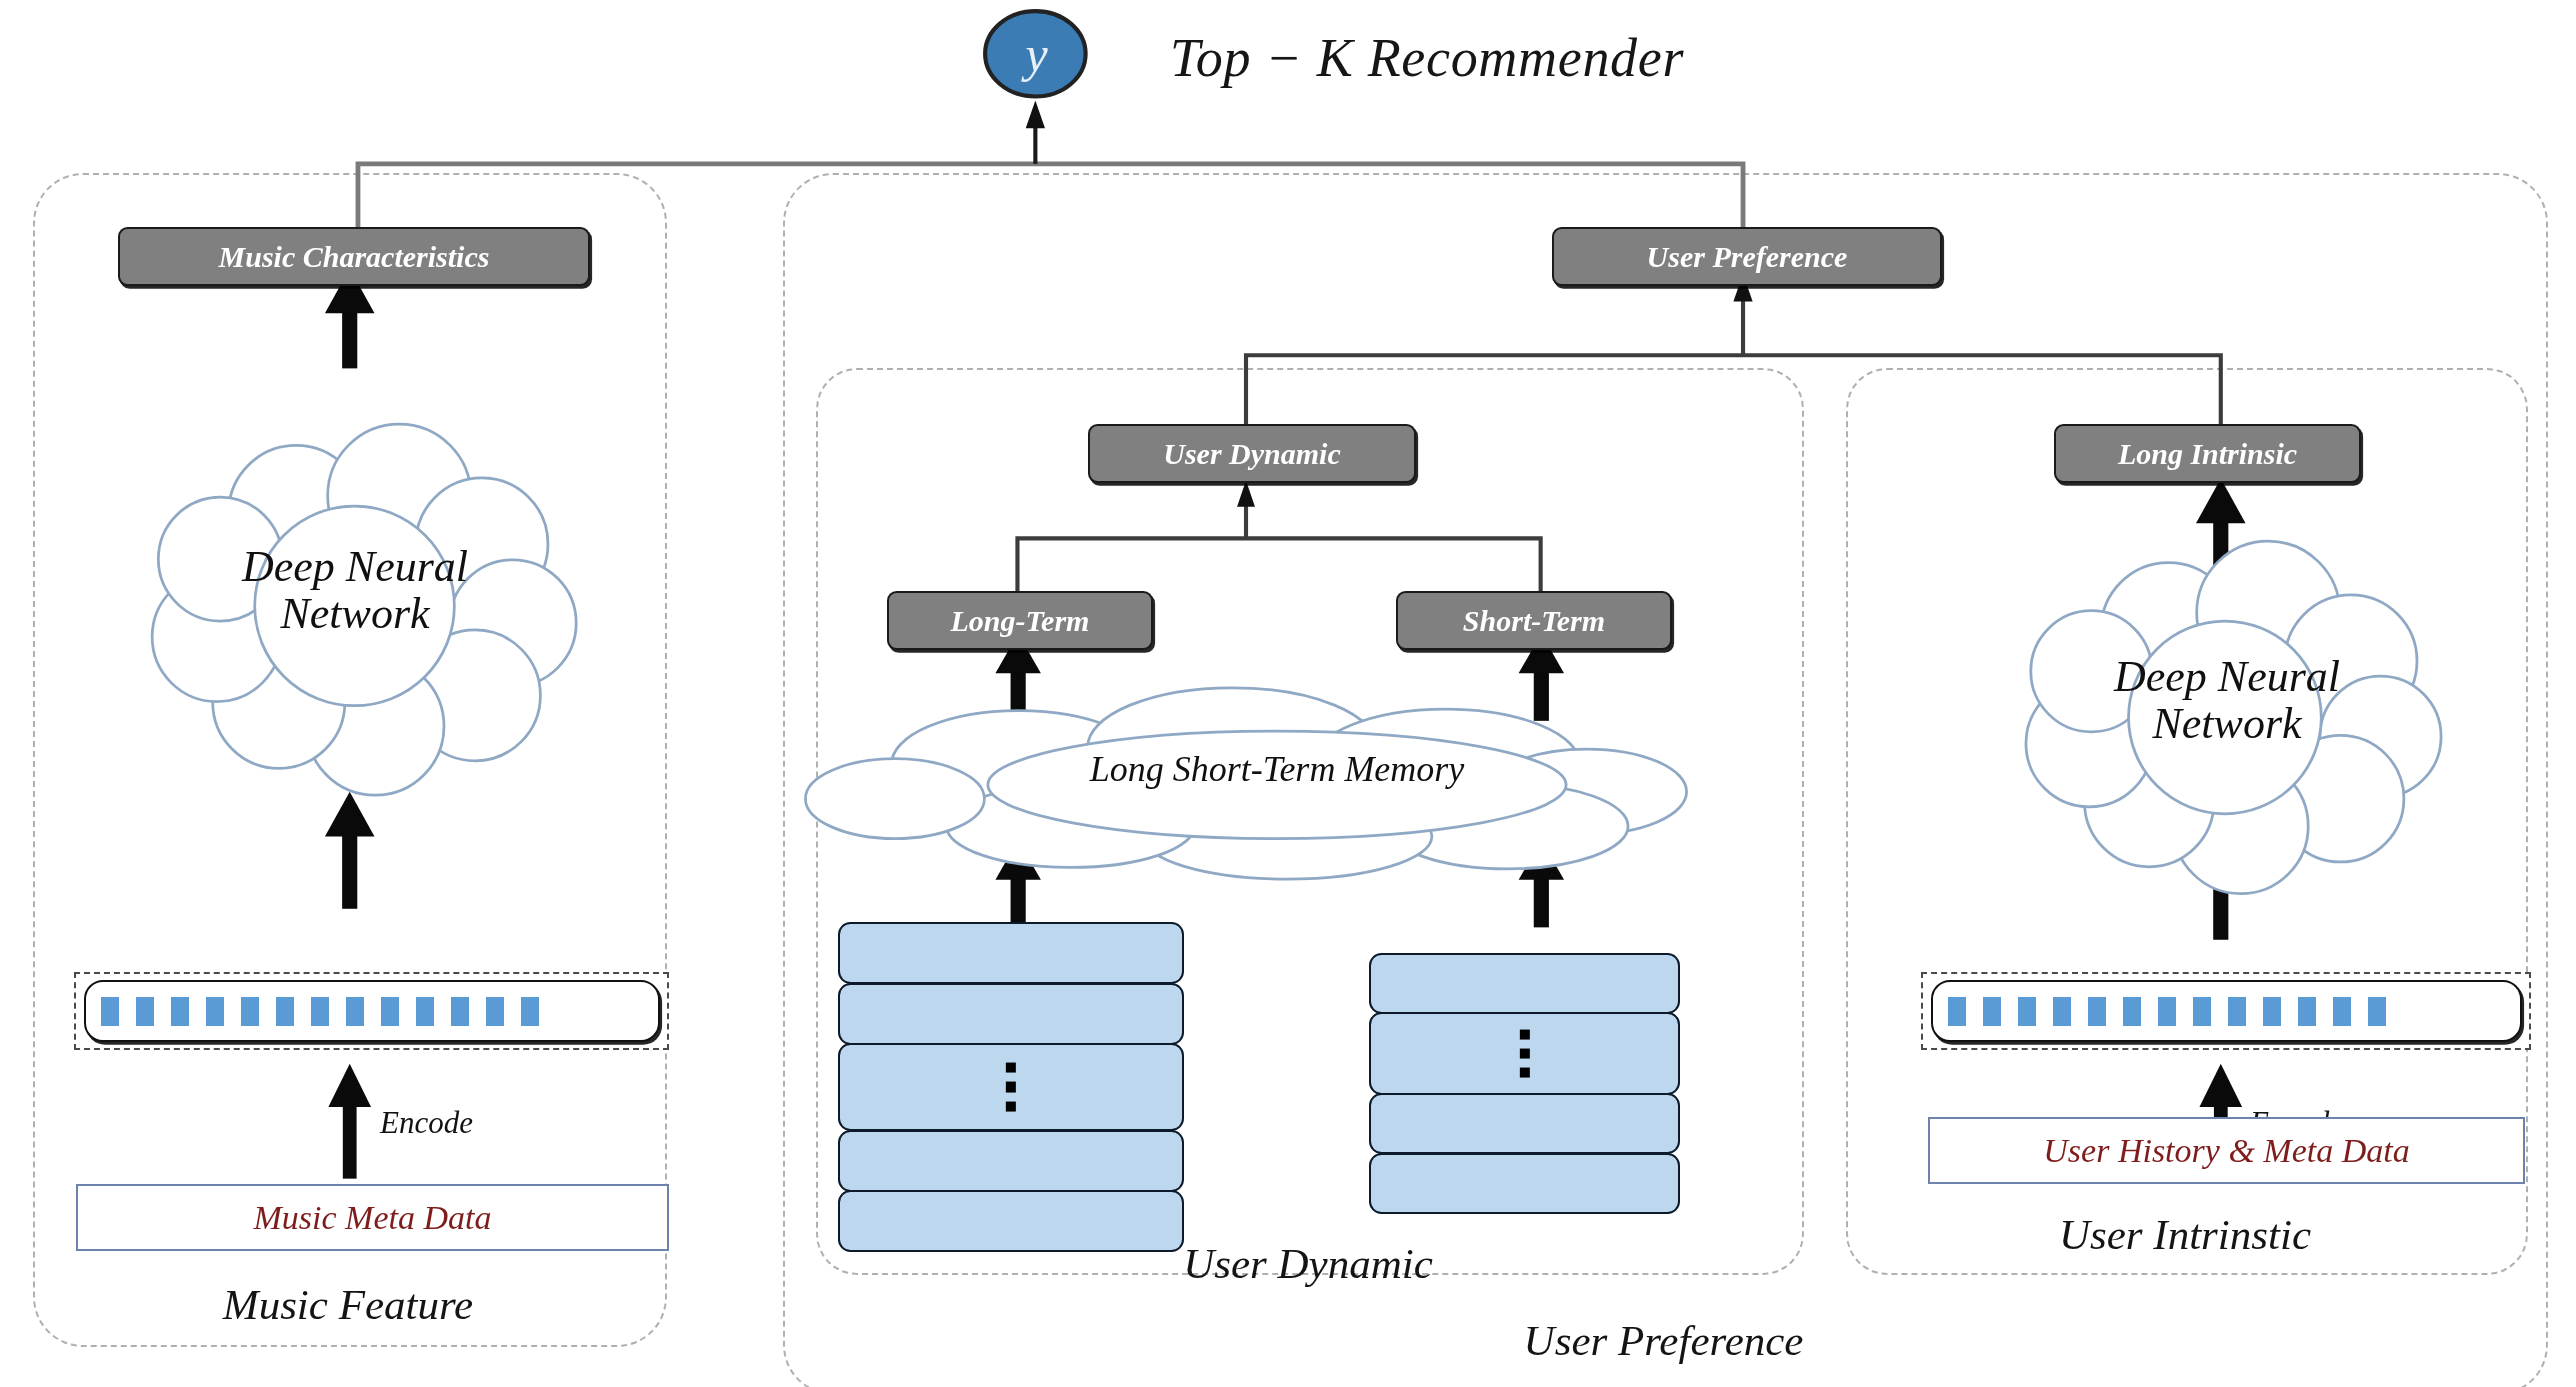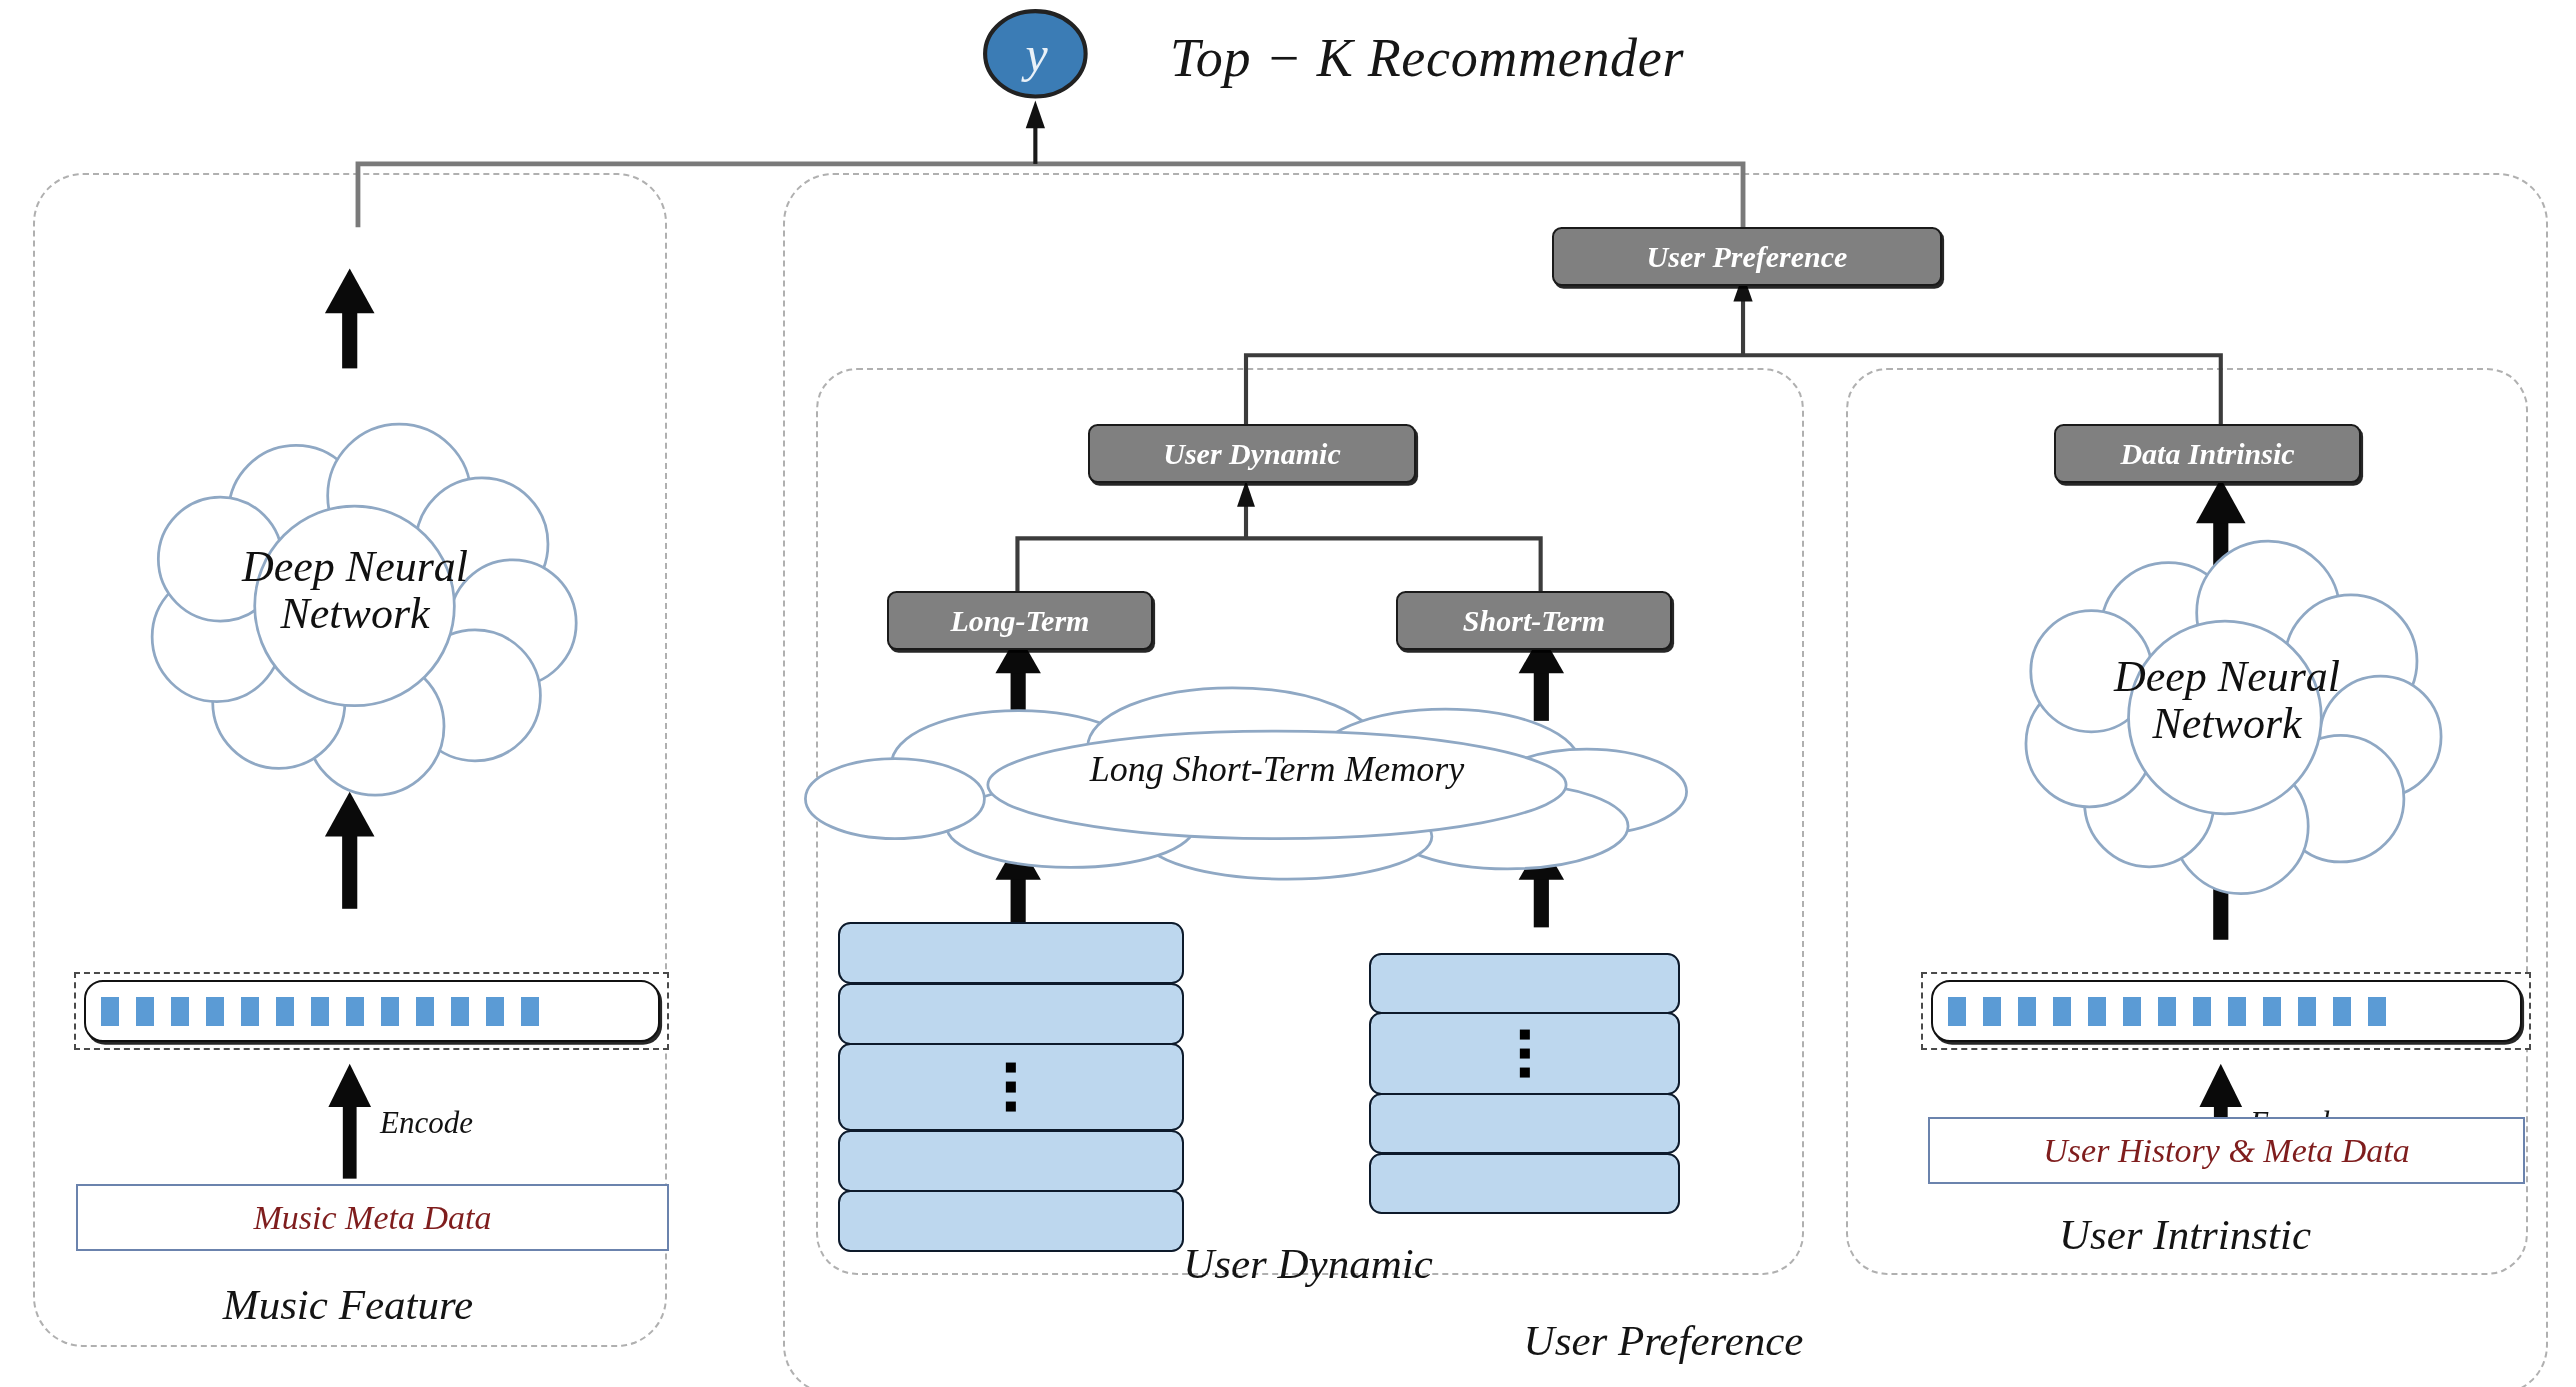--- a/index.html
+++ b/index.html
@@ -214,31 +214,34 @@
 
   <svg class="layer" viewBox="0 0 3742 2016">
     <ellipse cx="1504" cy="78" rx="73" ry="62" fill="#3b7cb5" stroke="#222" stroke-width="6"></ellipse>
   </svg>
   <div class="abs" style="left:986px;top:20.7px;width:101px;height:66px;display:flex;align-items:center;justify-content:center;">
     <span class="ellipse-letter">y</span>
   </div>
 
   <div class="abs title-text" style="left:1170px;top:19px;margin-top:8px;">Top − K Recommender</div>
 
+  <div class="abs gnode" style="left:118px;top:227px;width:468px;height:55px;">
+    <span class="node-label">Music Characteristics</span>
+  </div>
 
   <div class="abs gnode" style="left:1552px;top:227px;width:386px;height:55px;">
     <span class="node-label">User Preference</span>
   </div>
 
   <div class="abs gnode" style="left:1088px;top:424px;width:324px;height:55px;">
     <span class="node-label">User Dynamic</span>
   </div>
 
   <div class="abs gnode" style="left:2054px;top:424px;width:303px;height:55px;">
-    <span class="node-label">Data Intrinsic</span>
+    <span class="node-label">Long Intrinsic</span>
   </div>
 
   <div class="abs gnode" style="left:887px;top:591px;width:262px;height:55px;">
     <span class="node-label">Long-Term</span>
   </div>
 
   <div class="abs gnode" style="left:1396px;top:591px;width:272px;height:55px;">
     <span class="node-label">Short-Term</span>
   </div>
 

